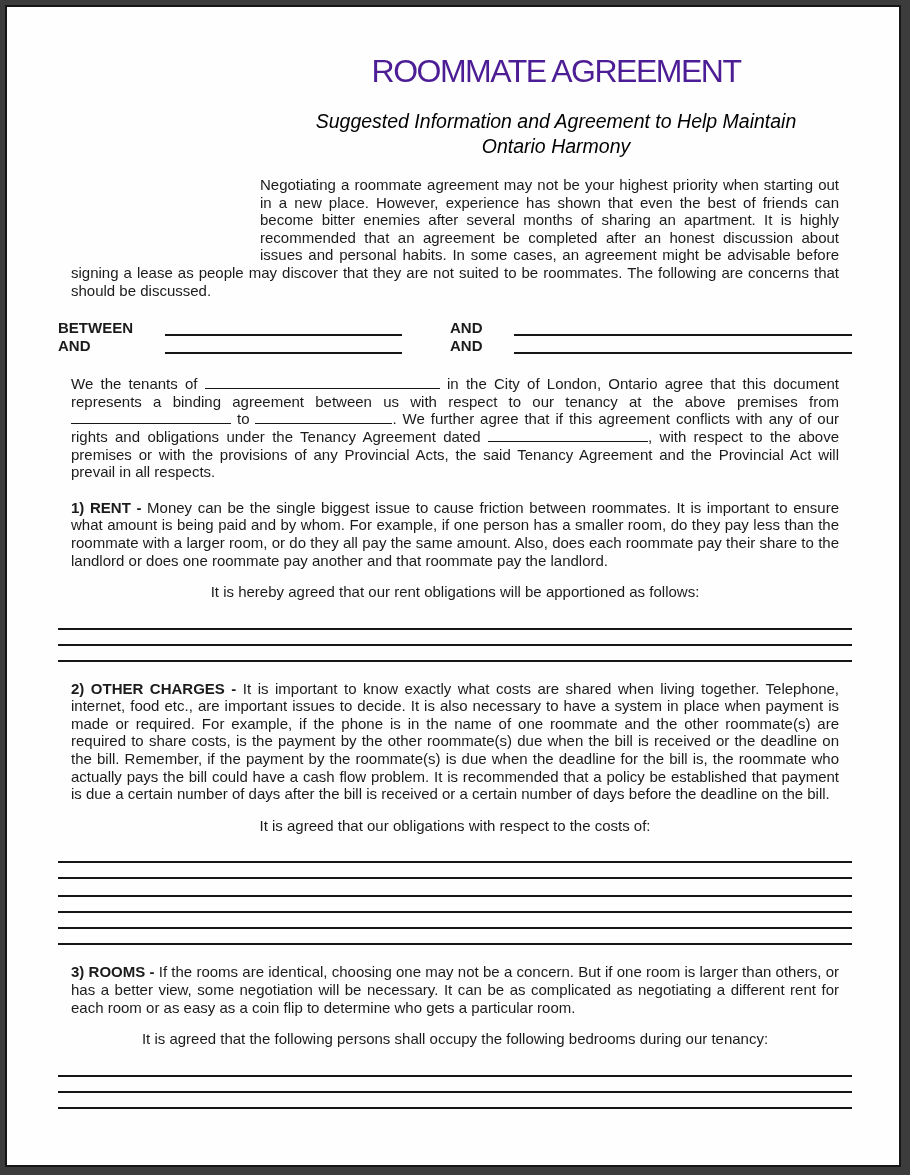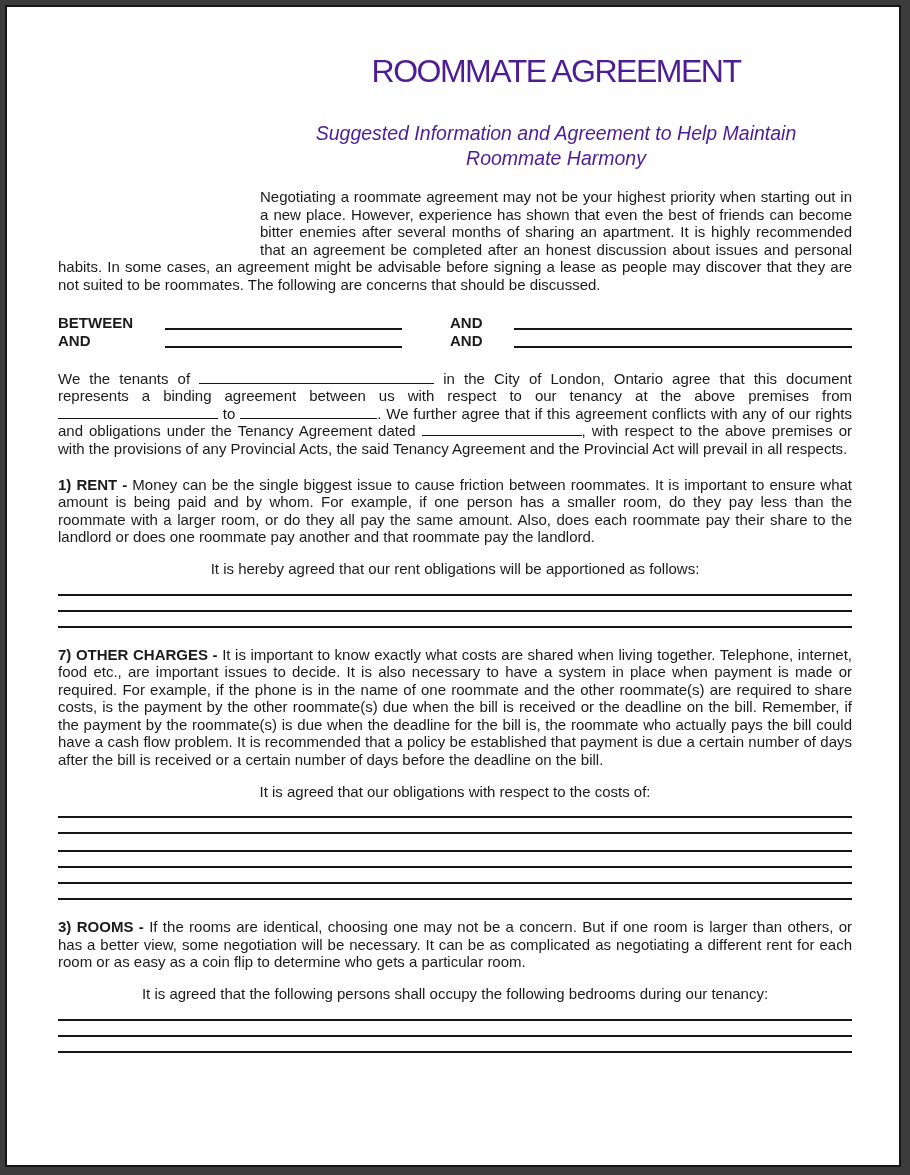--- a/index.html
+++ b/index.html
@@ -30,28 +30,28 @@
     margin:26px 0 0 0;
     text-align:center;
     font-size:32px;
     line-height:50px;
     font-weight:normal;
     letter-spacing:-1.5px;
     white-space:nowrap;
     color:#4c1d95;
   }
   .subtitle {
-    margin-top:25px;
+    margin-top:13px;
     text-align:center;
     font-style:italic;
     font-size:19.5px;
     line-height:25px;
-    color:#4c1d95;
+    color:#000000;
   }
-  p { margin:0; }
+  p { margin:13px; }
   .justify { text-align:justify; }
   .intro { margin-top:17px; }
 
   .parties { margin-top:20px; font-weight:bold; }
   .party-row { display:flex; height:18px; align-items:center; }
   .p-label  { width:107px; }
   .p-label2 { width:64px; }
   .p-gap    { width:48px; }
   .p-blank  { border-bottom:2px solid #161616; height:15px; }
   .p-blank.left  { width:237px; }
@@ -78,21 +78,21 @@
 <body>
 
 <div class="frame">
   <div class="page">
 
     <div>
       <div class="logo-spacer"></div>
       <h1 class="title">ROOMMATE AGREEMENT</h1>
       <div class="subtitle">
         <span>Suggested Information and Agreement to Help Maintain</span><br>
-        <span>Roommate Harmony</span>
+        <span>Ontario Harmony</span>
       </div>
       <p class="intro justify">Negotiating a roommate agreement may not be your highest priority when starting out in a new place. However, experience has shown that even the best of friends can become bitter enemies after several months of sharing an apartment. It is highly recommended that an agreement be completed after an honest discussion about issues and personal habits. In some cases, an agreement might be advisable before signing a lease as people may discover that they are not suited to be roommates. The following are concerns that should be discussed.</p>
     </div>
 
     <div class="parties">
       <div class="party-row">
         <span class="p-label">BETWEEN</span>
         <span class="p-blank left"></span>
         <span class="p-gap"></span>
         <span class="p-label2">AND</span>
@@ -125,21 +125,21 @@
       <p class="agree">It is hereby agreed that our rent obligations will be apportioned as follows:</p>
       <div class="rules">
         <div class="rule"></div>
         <div class="rule"></div>
         <div class="rule"></div>
       </div>
     </div>
 
     <div class="section">
       <p class="justify">
-        <strong>7) OTHER CHARGES -</strong>
+        <strong>2) OTHER CHARGES -</strong>
         <span>It is important to know exactly what costs are shared when living together. Telephone, internet, food etc., are important issues to decide. It is also necessary to have a system in place when payment is made or required. For example, if the phone is in the name of one roommate and the other roommate(s) are required to share costs, is the payment by the other roommate(s) due when the bill is received or the deadline on the bill. Remember, if the payment by the roommate(s) is due when the deadline for the bill is, the roommate who actually pays the bill could have a cash flow problem. It is recommended that a policy be established that payment is due a certain number of days after the bill is received or a certain number of days before the deadline on the bill.</span>
       </p>
       <p class="agree">It is agreed that our obligations with respect to the costs of:</p>
       <div class="rules">
         <div class="rule"></div>
         <div class="rule"></div>
       </div>
       <div class="rules">
         <div class="rule"></div>
         <div class="rule"></div>

